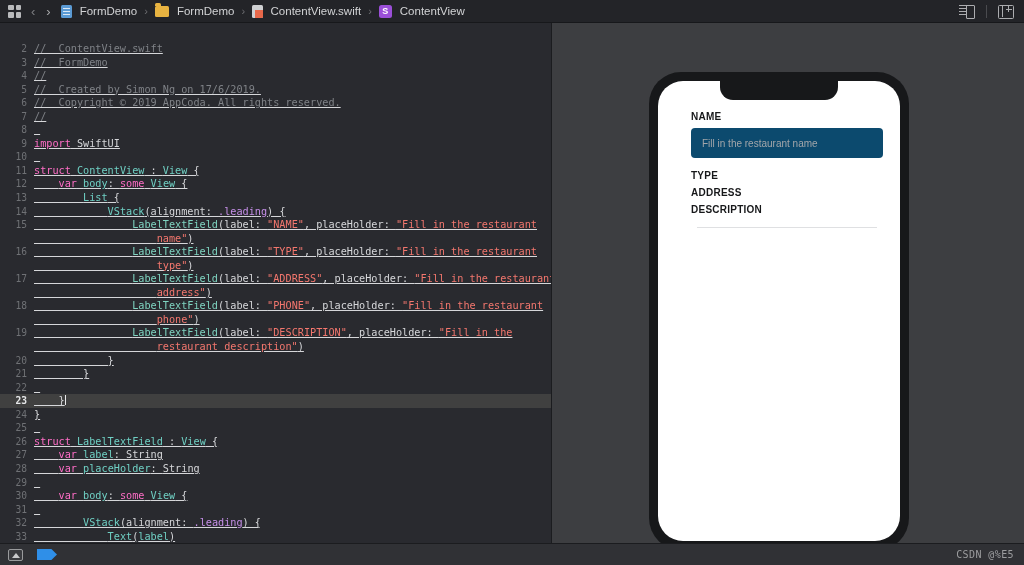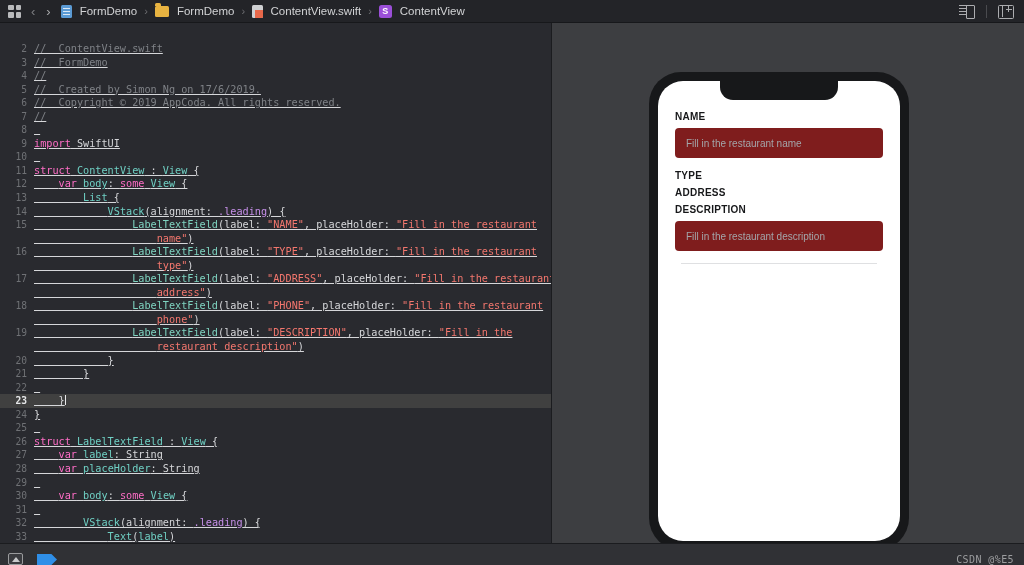--- a/index.html
+++ b/index.html
@@ -97,36 +97,36 @@
     position: absolute; left: 97px; top: 49px;
     width: 260px; height: 478px;
     background: #17181a;
     border-radius: 32px;
     padding: 9px;
   }
   .screen {
     width: 100%; height: 100%;
     background: #ffffff;
     border-radius: 25px;
-    position: relative; overflow: hidden;
+    position: relative; overflow: hidden; padding-left: 16px;
   }
   .notch {
     position: absolute; top: 0; left: 50%; transform: translateX(-50%);
     width: 118px; height: 19px; background: #17181a;
     border-radius: 0 0 13px 13px;
   }
   .form {
     padding: 30px 17px 0 17px;
   }
   .f-label {
     font-size: 10px; font-weight: bold; color: #17181a;
     letter-spacing: .25px; margin-bottom: 6px;
   }
   .f-field {
-    height: 30px; background: #7f1d1d; border-radius: 4px;
+    height: 30px; background: #0c4a6e; border-radius: 4px;
     display: flex; align-items: center; padding: 0 11px;
     font-size: 10px; color: #a3a6aa;
     margin-bottom: 12px;
   }
   .f-group:last-child .f-field { margin-bottom: 0; }
   .list-sep { height: 1px; background: #dfe0e2; margin: 12px 6px 0 6px; }
 
   
   .prev-bar {
     position: absolute; left: 0; right: 0; bottom: 0; height: 23px;
@@ -148,21 +148,21 @@
   .zc-plus { width: 10px; height: 10px; position: relative; }
   .zc-plus::before { content: ""; position: absolute; left: 0; top: 4.3px; width: 10px; height: 1.4px; background: #cbccce; }
   .zc-plus::after { content: ""; position: absolute; left: 4.3px; top: 0; width: 1.4px; height: 10px; background: #cbccce; }
   .zc-pct { font-size: 10.5px; color: #d4d5d7; min-width: 25px; text-align: center; }
 
   
   .statusbar {
     height: 22px; flex: 0 0 22px;
     background: #303135;
     border-top: 1px solid #1b1c1f;
-    display: flex; align-items: flex-end; padding: 0 8px;
+    display: flex; align-items: center; padding: 0 8px;
     position: relative;
   }
   .sb-box {
     width: 15px; height: 12px; border: 1px solid #9a9b9d; border-radius: 2px;
     position: relative; background: #3a3b3f;
   }
   .sb-box::after {
     content: ""; position: absolute; left: 3px; bottom: 2px;
     border-left: 4px solid transparent; border-right: 4px solid transparent;
     border-bottom: 5px solid #c9cacc;
@@ -248,23 +248,20 @@
                 </div>
               </div>
               <div class="f-group">
                 <div class="f-label">TYPE</div>
               </div>
               <div class="f-group">
                 <div class="f-label">ADDRESS</div>
               </div>
               <div class="f-group">
                 <div class="f-label">DESCRIPTION</div>
-                <div class="f-field">
-                  <span>Fill in the restaurant description</span>
-                </div>
               </div>
               <div class="list-sep"></div>
             </div>
         </div>
       </div>
 
 
     </div>
   </div>
 

